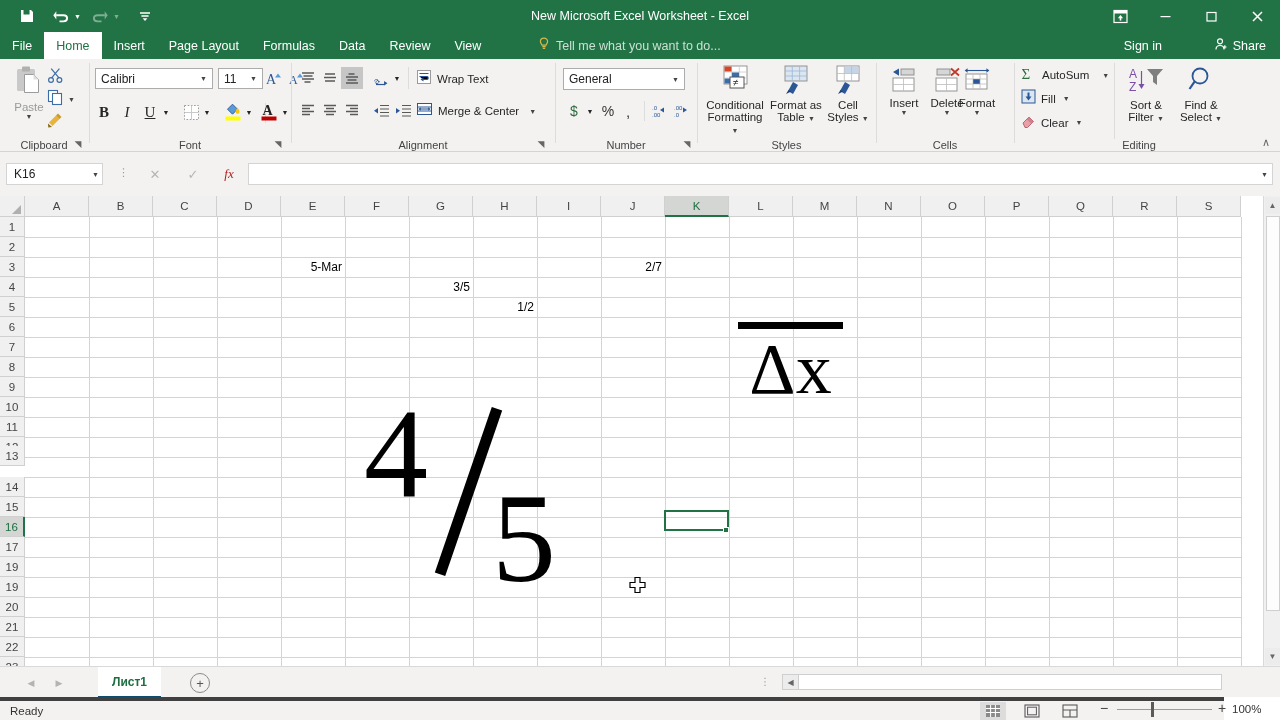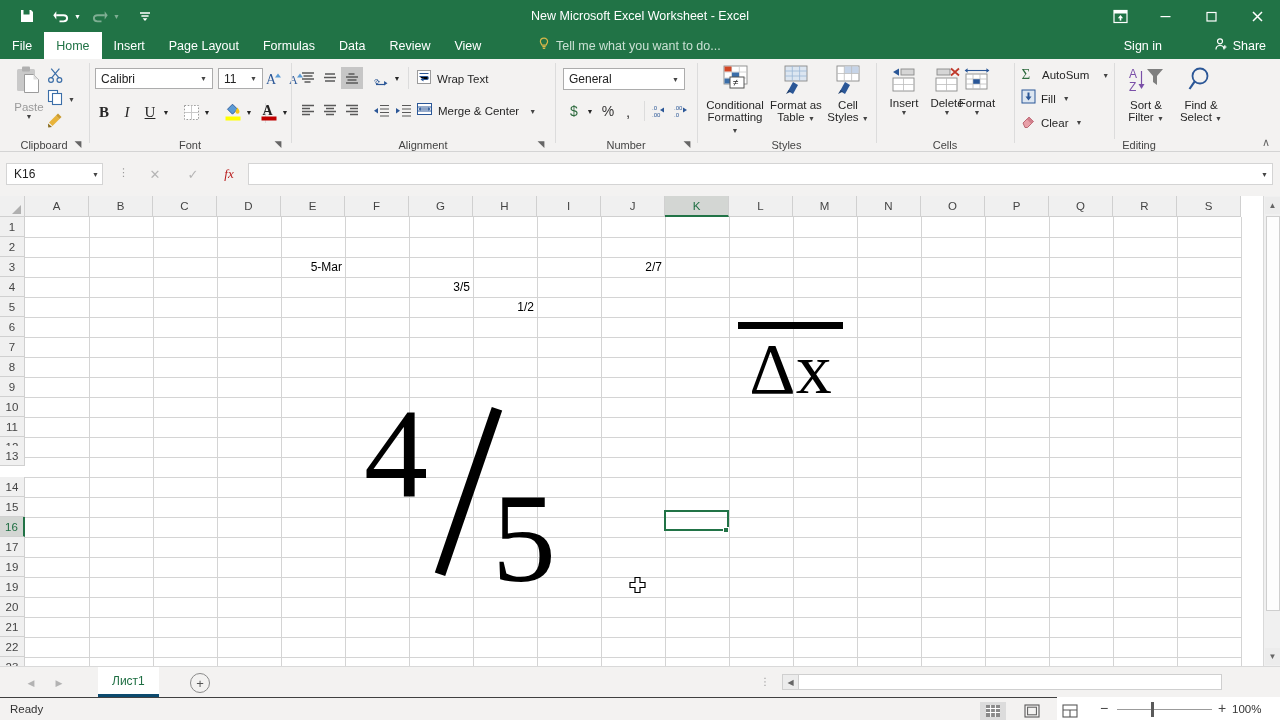--- a/index.html
+++ b/index.html
@@ -196,22 +196,22 @@
     background: #f3f2f1; border-top: 1px solid #d9d9d9;
   }
   .navarrow {
     position: absolute; top: 8px; width: 22px; height: 16px;
     display: flex; align-items: center; justify-content: center;
     font-size: 9px; color: #b3b3b3;
   }
   .sheettab {
     position: absolute; top: 0; height: 31px; background: #fff;
     display: flex; align-items: center; padding: 0 14px;
-    font-size: 12px; color: #1e6e42; font-weight: normal;
-    border-bottom: 4px solid #0c4a6e;
+    font-size: 12px; color: #1e6e42; font-weight: bold;
+    border-bottom: 2px solid #0c4a6e;
   }
   .addsheet {
     position: absolute; top: 6px; left: 190px; width: 20px; height: 20px;
     border: 1px solid #8a8a8a; border-radius: 50%;
     display: flex; align-items: center; justify-content: center;
     font-size: 13px; color: #555;
   }
   .hscroll-dots {
     position: absolute; left: 760px; top: 9px; font-size: 10px; color: #9b9b9b;
   }
@@ -234,22 +234,22 @@
     background: #ececec; display:flex; align-items:center; justify-content:center;
     font-size: 8px; color: #666;
   }
   .vs-thumb {
     position: absolute; left: 2px; top: 20px; width: 14px; height: 395px;
     background: #fdfdfd; border: 1px solid #cfcfcf;
   }
 
   
   .statusbar {
-    position: absolute; top: 697px; left: 0; width: 1057px; height: 23px;
-    background: #f3f2f1; border-top: 1px solid #404040;
+    position: absolute; top: 697px; left: 0; width: 1224px; height: 23px;
+    background: #f3f2f1; border-top: 4px solid #404040;
     display: flex; align-items: center;
   }
   .status-text { position: absolute; left: 10px; font-size: 11.5px; color: #333; }
   .viewbtn {
     position: absolute; top: 702px; width: 26px; height: 18px;
     display: flex; align-items: center; justify-content: center;
   }
   .viewbtn.active { background: #dcdcdc; }
   .zoom-minus { position: absolute; left: 1100px; top: 700px; font-size: 14px; color: #444; }
   .zoom-track { position: absolute; left: 1117px; top: 709px; width: 95px; height: 1px; background: #9b9b9b; }

